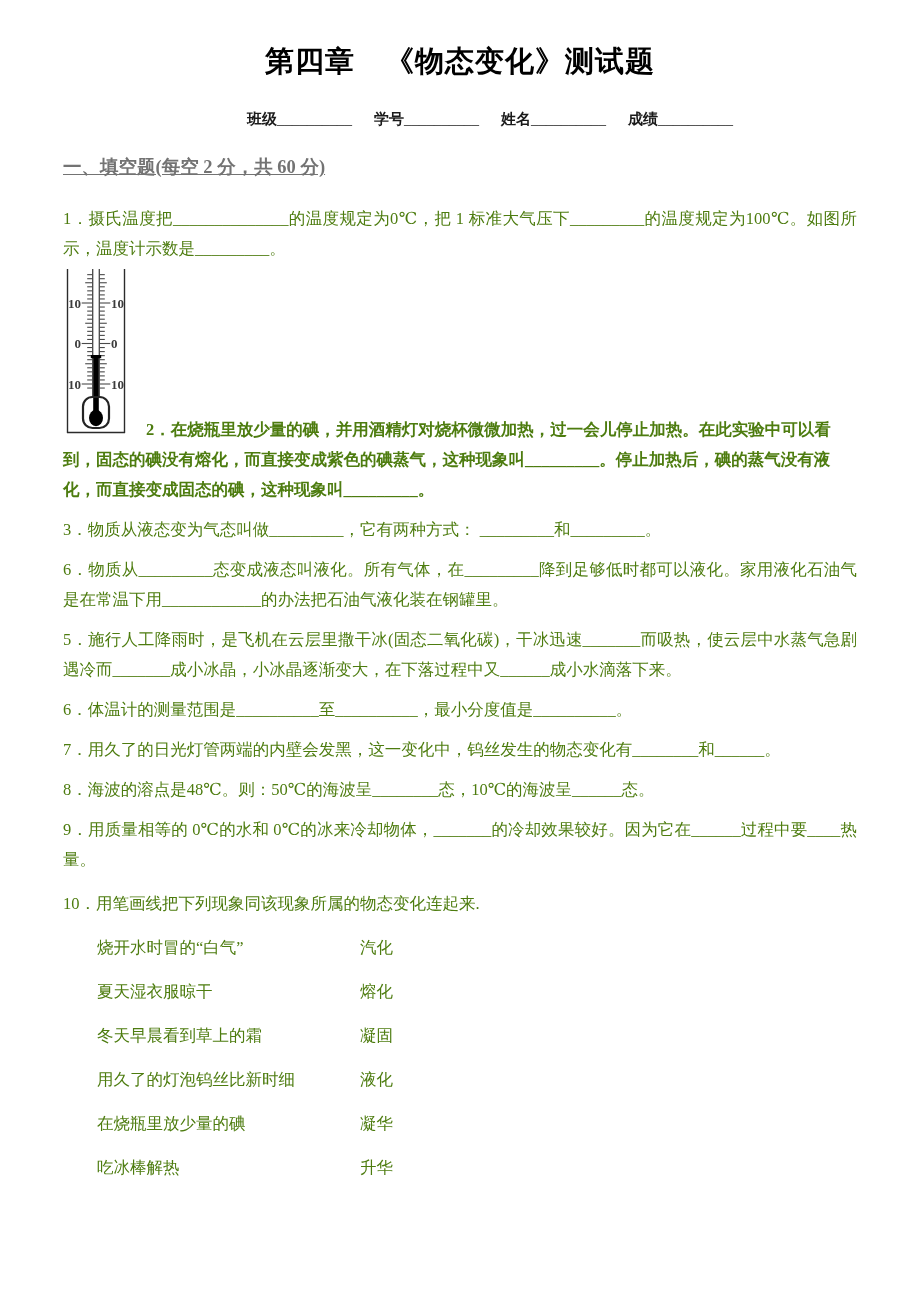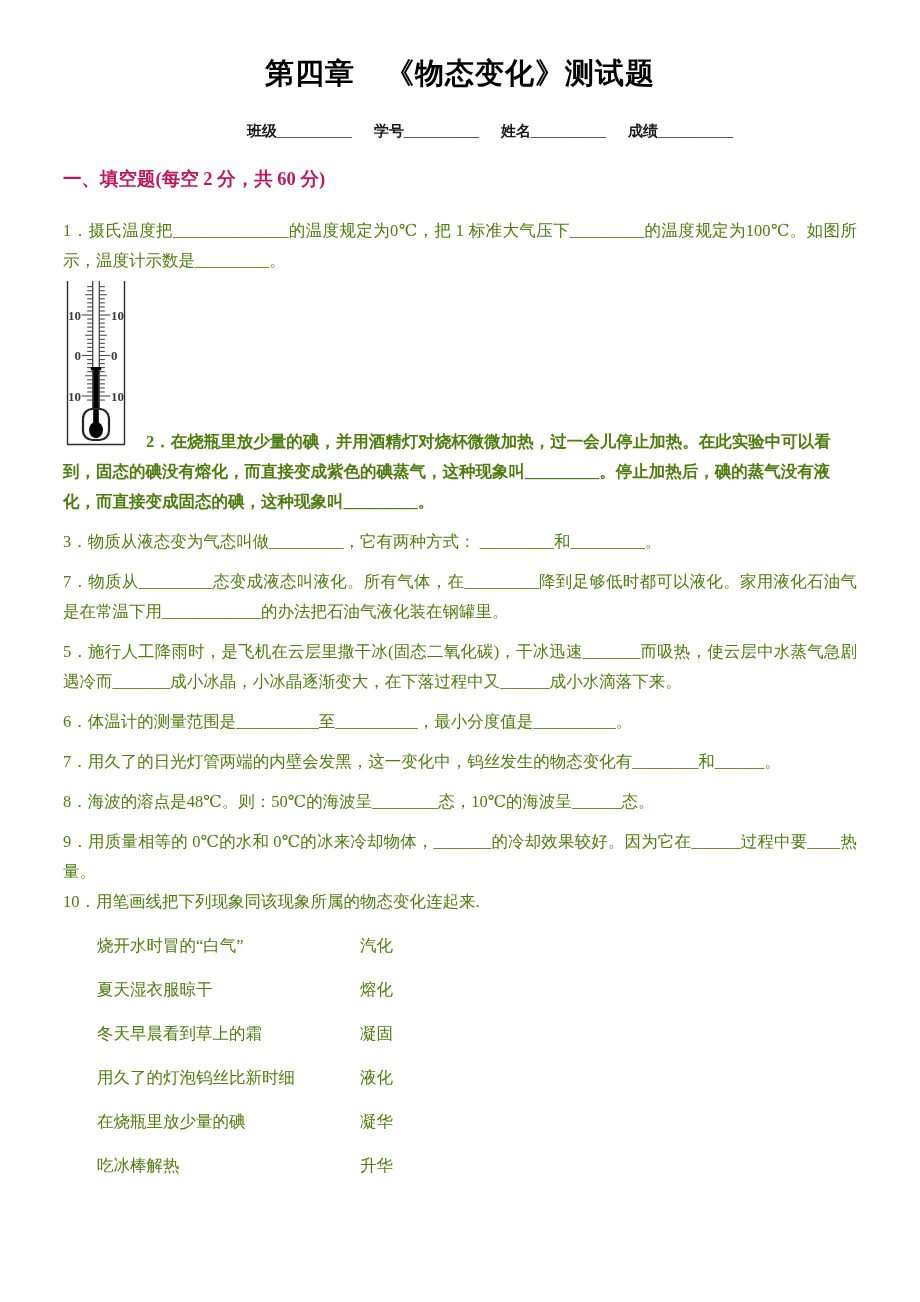--- a/index.html
+++ b/index.html
@@ -2,36 +2,36 @@
 <html><head>
 <meta charset="utf-8">
 <style>
   html,body{margin:0;padding:0;background:#fff;}
   .page{
     width:920px;height:1302px;background:#ffffff;color:#1a1a1a;
     font-family:"Liberation Serif","DejaVu Serif",serif;
     position:relative;overflow:hidden;
   }
   .title{
-    margin:12px;padding-top:42px;text-align:center;
+    margin:0;padding-top:42px;text-align:center;
     font-size:29px;font-weight:700;letter-spacing:1px;color:#000;
   }
   .header-row{
     margin:28px 0 0 247px;font-size:15px;font-weight:700;white-space:nowrap;
   }
   .hfield{margin-right:22px;display:inline-block;}
   .hfield .blank{font-weight:400;letter-spacing:0;}
   .section-heading{
-    margin:25px 0 0 63px;font-size:18.5px;font-weight:700;color:#be185d;
+    margin:25px 0 0 63px;font-size:18.5px;font-weight:700;color:#737373;text-decoration:underline;
   }
   .content{margin:0 63px;font-size:16.5px;line-height:30px;color:#4d7c0f;}
   .q{margin:10px 0 0 0;text-align:justify;}
   .q.q1{margin-top:25px;}
   .q.q2{margin-top:5px;text-align:left;font-weight:bold;}
-  .q.q10{margin-top:0;}
+  .q.q10{margin-top:14px;}
   .thermo-svg{margin-right:13px;}
   .thermo-svg text{
     font-family:"Liberation Serif","DejaVu Serif",serif;
     font-size:13px;fill:#3d3d3d;
   }
   .match-row{margin-top:14px;padding-left:34px;line-height:30px;}
   .match-left{display:inline-block;width:263px;}
   .match-right{display:inline-block;}
 </style>
 </head>
@@ -123,21 +123,21 @@
         <text x="48" y="38.5">10</text>
         <text x="48" y="79">0</text>
         <text x="48" y="119.5">10</text>
         <rect x="27.8" y="86" width="10.4" height="3.2" fill="#000"></rect>
         <rect x="30.2" y="87" width="5.6" height="63" fill="#000"></rect>
         <rect x="20" y="128" width="26" height="31" rx="9.5" fill="none" stroke="#242424" stroke-width="2.2"></rect>
         <ellipse cx="33" cy="149" rx="7" ry="8.2" fill="#000"></ellipse>
       </svg><span>2．在烧瓶里放少量的碘，并用酒精灯对烧杯微微加热，过一会儿停止加热。在此实验中可以看到，固态的碘没有熔化，而直接变成紫色的碘蒸气，这种现象叫_________。停止加热后，碘的蒸气没有液化，而直接变成固态的碘，这种现象叫_________。</span></div>
 
     <div class="q">3．物质从液态变为气态叫做_________，它有两种方式： _________和_________。</div>
-    <div class="q">7．物质从_________态变成液态叫液化。所有气体，在_________降到足够低时都可以液化。家用液化石油气是在常温下用____________的办法把石油气液化装在钢罐里。</div>
+    <div class="q">6．物质从_________态变成液态叫液化。所有气体，在_________降到足够低时都可以液化。家用液化石油气是在常温下用____________的办法把石油气液化装在钢罐里。</div>
     <div class="q">5．施行人工降雨时，是飞机在云层里撒干冰(固态二氧化碳)，干冰迅速_______而吸热，使云层中水蒸气急剧遇冷而_______成小冰晶，小冰晶逐渐变大，在下落过程中又______成小水滴落下来。</div>
     <div class="q">6．体温计的测量范围是__________至__________，最小分度值是__________。</div>
     <div class="q">7．用久了的日光灯管两端的内壁会发黑，这一变化中，钨丝发生的物态变化有________和______。</div>
     <div class="q">8．海波的溶点是48℃。则：50℃的海波呈________态，10℃的海波呈______态。</div>
     <div class="q">9．用质量相等的 0℃的水和 0℃的冰来冷却物体，_______的冷却效果较好。因为它在______过程中要____热量。</div>
     <div class="q q10">10．用笔画线把下列现象同该现象所属的物态变化连起来.</div>
 
     <div class="match-row">
       <span class="match-left">烧开水时冒的“白气”</span><span class="match-right">汽化</span>
     </div>

